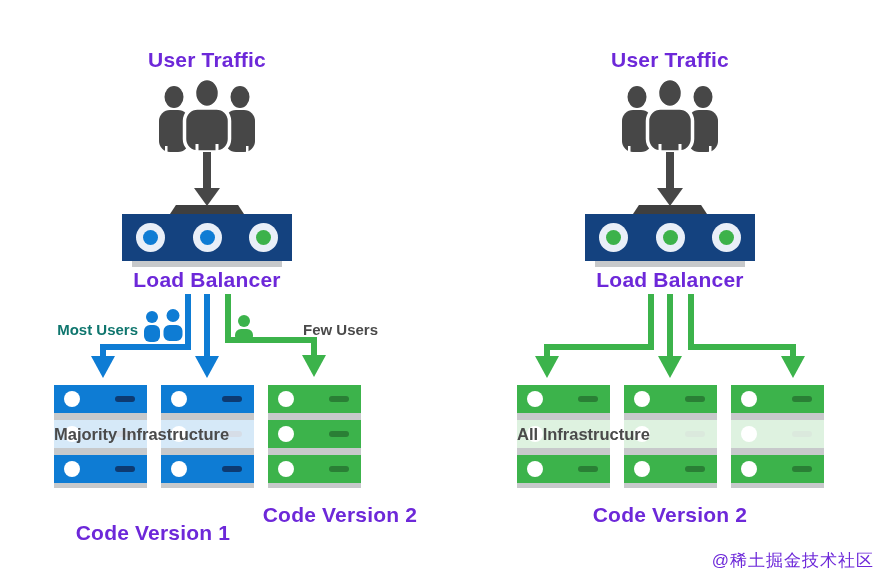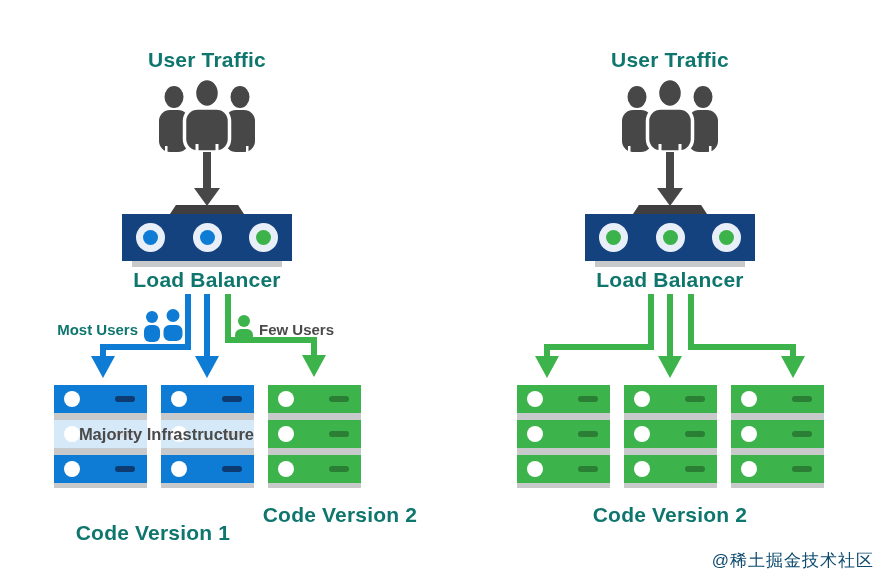--- a/index.html
+++ b/index.html
@@ -1,22 +1,22 @@
 <!DOCTYPE html>
 <html><head>
 <meta charset="utf-8">
 <style>
   html,body{margin:0;padding:0;background:#fff;}
   .canvas{position:relative;width:880px;height:583px;background:#ffffff;overflow:hidden;
           font-family:"Liberation Sans", sans-serif;}
   .abs{position:absolute;}
-  .heading{font-weight:bold;font-size:21px;color:#0f766e;text-align:center;letter-spacing:.2px;}
+  .heading{font-weight:bold;font-size:21px;color:#6d28d9;text-align:center;letter-spacing:.2px;}
   .small-label{font-weight:bold;font-size:15px;white-space:nowrap;}
   .blue-text{color:#0f766e;}
-  .gray-text{color:#4a4a4a;}
+  .gray-text{color:#4a4a4a;margin-left:44px;}
   .lb-box{background:#14427f;display:flex;align-items:center;justify-content:space-between;
           padding:0 14px;box-sizing:border-box;}
   .dot{width:29px;height:29px;border-radius:50%;background:#e9eff8;
        display:flex;align-items:center;justify-content:center;}
   .dot-inner{width:15px;height:15px;border-radius:50%;}
   .dot-inner[data-color="blue"]{background:#0e7cd4;}
   .dot-inner[data-color="green"]{background:#3cb24a;}
   .lb-shadow{background:#c7c9cb;}
   .trapezoid{background:#3f3f3f;clip-path:polygon(8% 0,92% 0,100% 100%,0 100%);}
   .arrow-bar{background:#474747;}
@@ -24,23 +24,23 @@
                    border-right:13px solid transparent;border-top:18px solid #474747;}
   .stack{background:#c7c9cb;padding-bottom:5px;}
   .srv{position:relative;height:28px;}
   .srv + .srv{margin-top:7px;}
   .stack[data-color="blue"] .srv{background:#0e7cd4;}
   .stack[data-color="blue"] .srv-dash{background:#0d3a71;}
   .stack[data-color="green"] .srv{background:#3cb34b;}
   .stack[data-color="green"] .srv-dash{background:#2a7f35;}
   .srv-circle{position:absolute;left:10px;top:6px;width:16px;height:16px;border-radius:50%;background:#ffffff;}
   .srv-dash{position:absolute;right:12px;top:11px;width:20px;height:6px;border-radius:3px;}
-  .band{background:rgba(255,255,255,0.83);display:flex;align-items:center;justify-content:flex-end;}
+  .band{background:rgba(255,255,255,0.83);display:flex;align-items:center;justify-content:flex-start;}
   .band-text{font-weight:bold;font-size:16.5px;color:#4a4a4a;white-space:nowrap;}
-  .watermark{font-size:17px;color:#0c4a6e;letter-spacing:1px;}
+  .watermark{font-size:17px;color:#6d28d9;letter-spacing:1px;}
   svg{display:block;}
   .fill-charcoal{fill:#474747;}
   .fill-blue{fill:#0e7cd4;}
   .fill-green{fill:#3cb34b;}
   .stroke-blue{stroke:#0e7cd4;stroke-width:6;fill:none;}
   .stroke-green{stroke:#3cb34b;stroke-width:6;fill:none;}
   .arrow-fill-blue{fill:#0e7cd4;}
   .arrow-fill-green{fill:#3cb34b;}
 </style>
 </head>
@@ -236,18 +236,21 @@
     <div class="srv">
         <span class="srv-circle"></span>
         <span class="srv-dash"></span>
       </div>
     <div class="srv">
         <span class="srv-circle"></span>
         <span class="srv-dash"></span>
       </div>
   </div>
 
+  <div class="abs band" style="left:517px;top:420px;width:307px;height:28px;">
+    <span class="band-text">All Infrastructure</span>
+  </div>
 
   <div class="abs heading" style="left:570px;top:503px;width:200px;">Code Version 2</div>
 
   <div class="abs watermark" style="right:6px;top:549px;">@稀土掘金技术社区</div>
 
 </div>
 
 </body></html>

